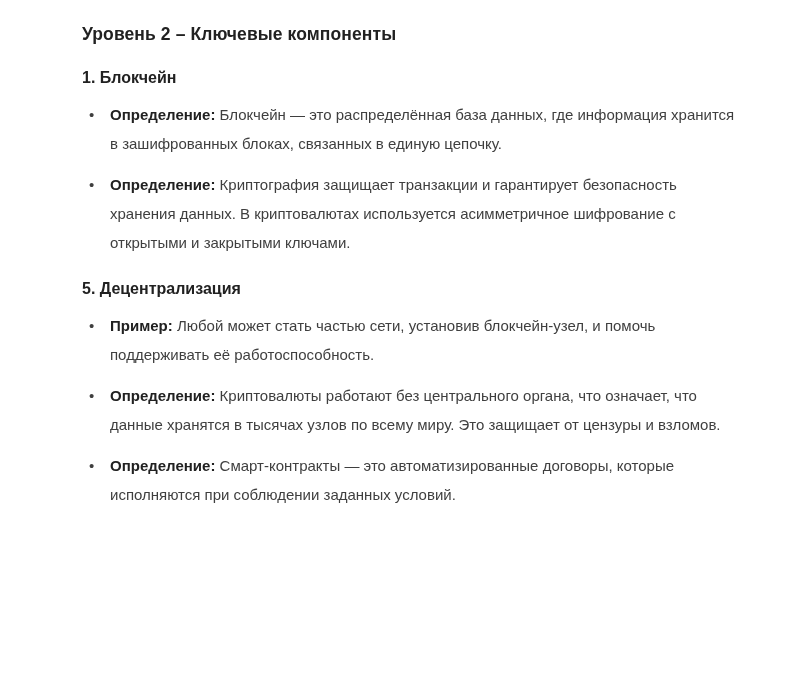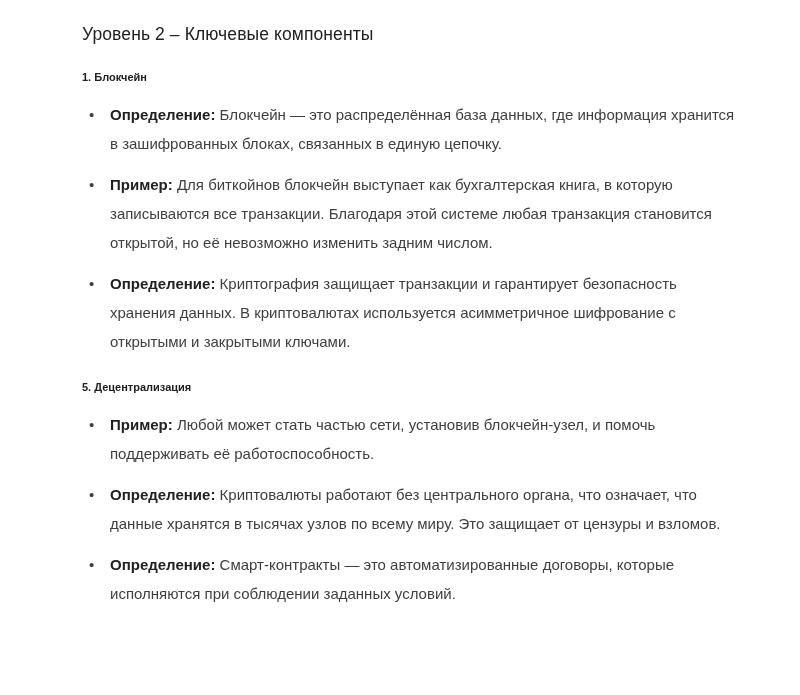--- a/index.html
+++ b/index.html
@@ -17,28 +17,28 @@
     font-family:"Liberation Sans","DejaVu Sans",sans-serif;
     color:var(--text);
     font-size:15px;
     line-height:29px;
   }
   .doc{
     padding:14px 55px 6px 82px;
   }
   .doc-title{
     font-size:17.5px;
-    font-weight:400;
+    font-weight:700;
     color:var(--heading);
     line-height:24px;
     margin:8px 0 14px 0;
     letter-spacing:0.1px;
   }
   .section-heading{
-    font-size:11px;
+    font-size:16px;
     font-weight:700;
     color:var(--heading);
     line-height:21px;
     margin:21px 0 9px 0;
   }
   ul.bullets{
     list-style:none;
     margin:0;
     padding:0;
   }
@@ -63,21 +63,20 @@
 </head>
 <body>
 
 <div class="doc">
   <h2 class="doc-title">Уровень 2 – Ключевые компоненты</h2>
   <div>
       <section>
         <h3 class="section-heading">1. Блокчейн</h3>
         <ul class="bullets">
           <li><strong>Определение:</strong> <span>Блокчейн — это распределённая база данных, где информация хранится в зашифрованных блоках, связанных в единую цепочку.</span></li>
-          <li><strong>Пример:</strong> <span>Для биткойнов блокчейн выступает как бухгалтерская книга, в которую записываются все транзакции. Благодаря этой системе любая транзакция становится открытой, но её невозможно изменить задним числом.</span></li>
         </ul>
       </section>
       <section>
         <ul class="bullets">
           <li><strong>Определение:</strong> <span>Криптография защищает транзакции и гарантирует безопасность хранения данных. В криптовалютах используется асимметричное шифрование с открытыми и закрытыми ключами.</span></li>
         </ul>
       </section>
       <section>
         <h3 class="section-heading">5. Децентрализация</h3>
         <ul class="bullets">

